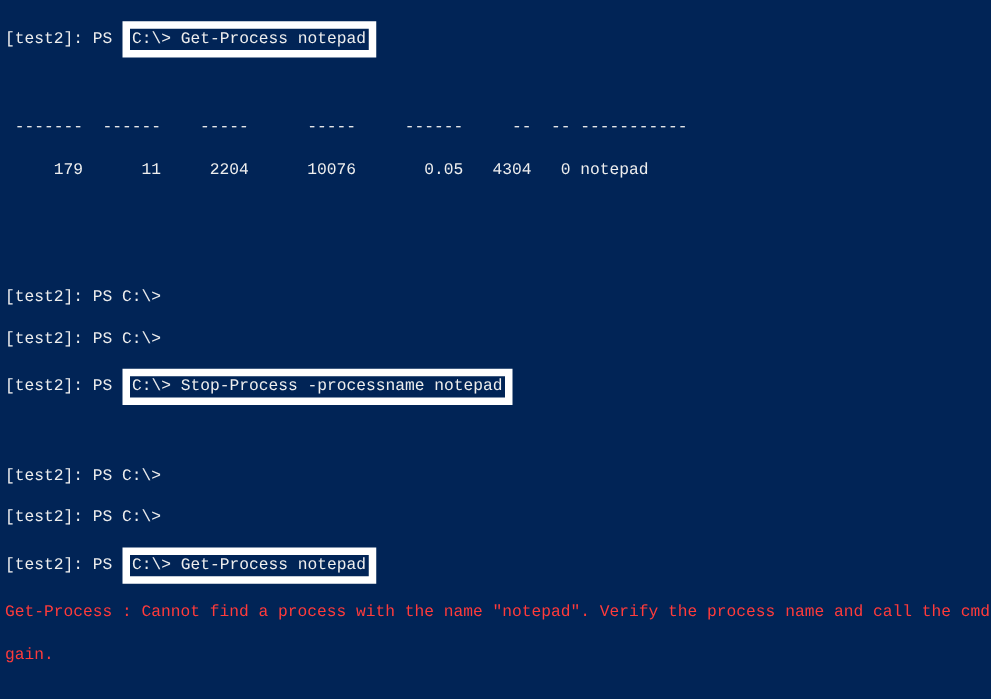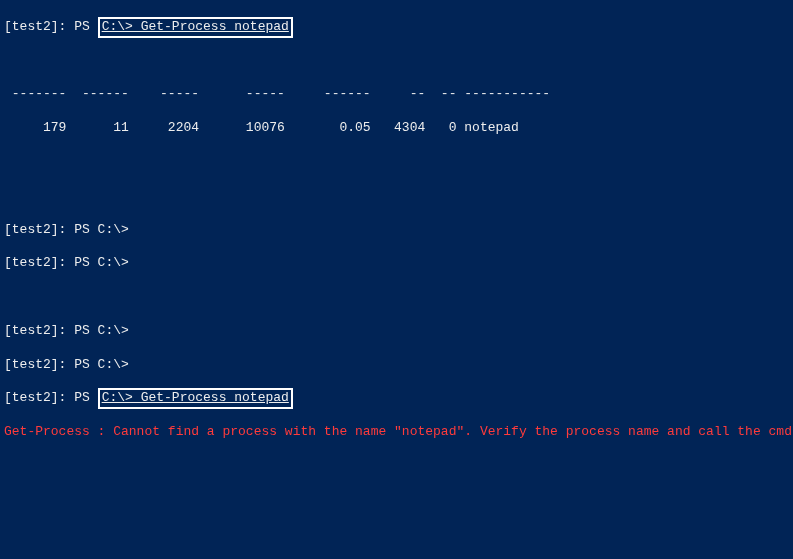--- a/index.html
+++ b/index.html
@@ -14,45 +14,46 @@
     overflow: hidden;
     line-height: 1.3;
   }
   .terminal {
     padding: 2px 4px;
     white-space: pre;
   }
   .line { white-space: pre; }
   .error { color: #ff3b3b; }
   .highlight {
-    border: 2px solid #ffffff;
+    border: 6px solid #ffffff;
     display: inline-block;
     padding: 0 2px;
     margin: -2px 0;
     box-sizing: border-box;
-    text-decoration: underline;
   }
 </style>
 </head>
 <body>
 
 <div class="terminal">
 <div class="line"><span>[test2]: PS </span><span class="highlight">C:\&gt; Get-Process notepad</span></div>
 <div class="line"> </div>
 <div class="line"> -------  ------    -----      -----     ------     --  -- -----------</div>
 <div class="line">     179      11     2204      10076       0.05   4304   0 notepad</div>
 <div class="line"> </div>
 <div class="line"> </div>
 <div class="line">[test2]: PS C:\&gt;</div>
 <div class="line">[test2]: PS C:\&gt;</div>
+<div class="line"><span>[test2]: PS </span><span class="highlight">C:\&gt; Stop-Process -processname notepad</span></div>
 <div class="line"> </div>
 <div class="line">[test2]: PS C:\&gt;</div>
 <div class="line">[test2]: PS C:\&gt;</div>
 <div class="line"><span>[test2]: PS </span><span class="highlight">C:\&gt; Get-Process notepad</span></div>
 <div class="line error">Get-Process : Cannot find a process with the name "notepad". Verify the process name and call the cmdlet a</div>
+<div class="line error">gain.</div>
 
 
 
 
 
 
 
 
 
 

